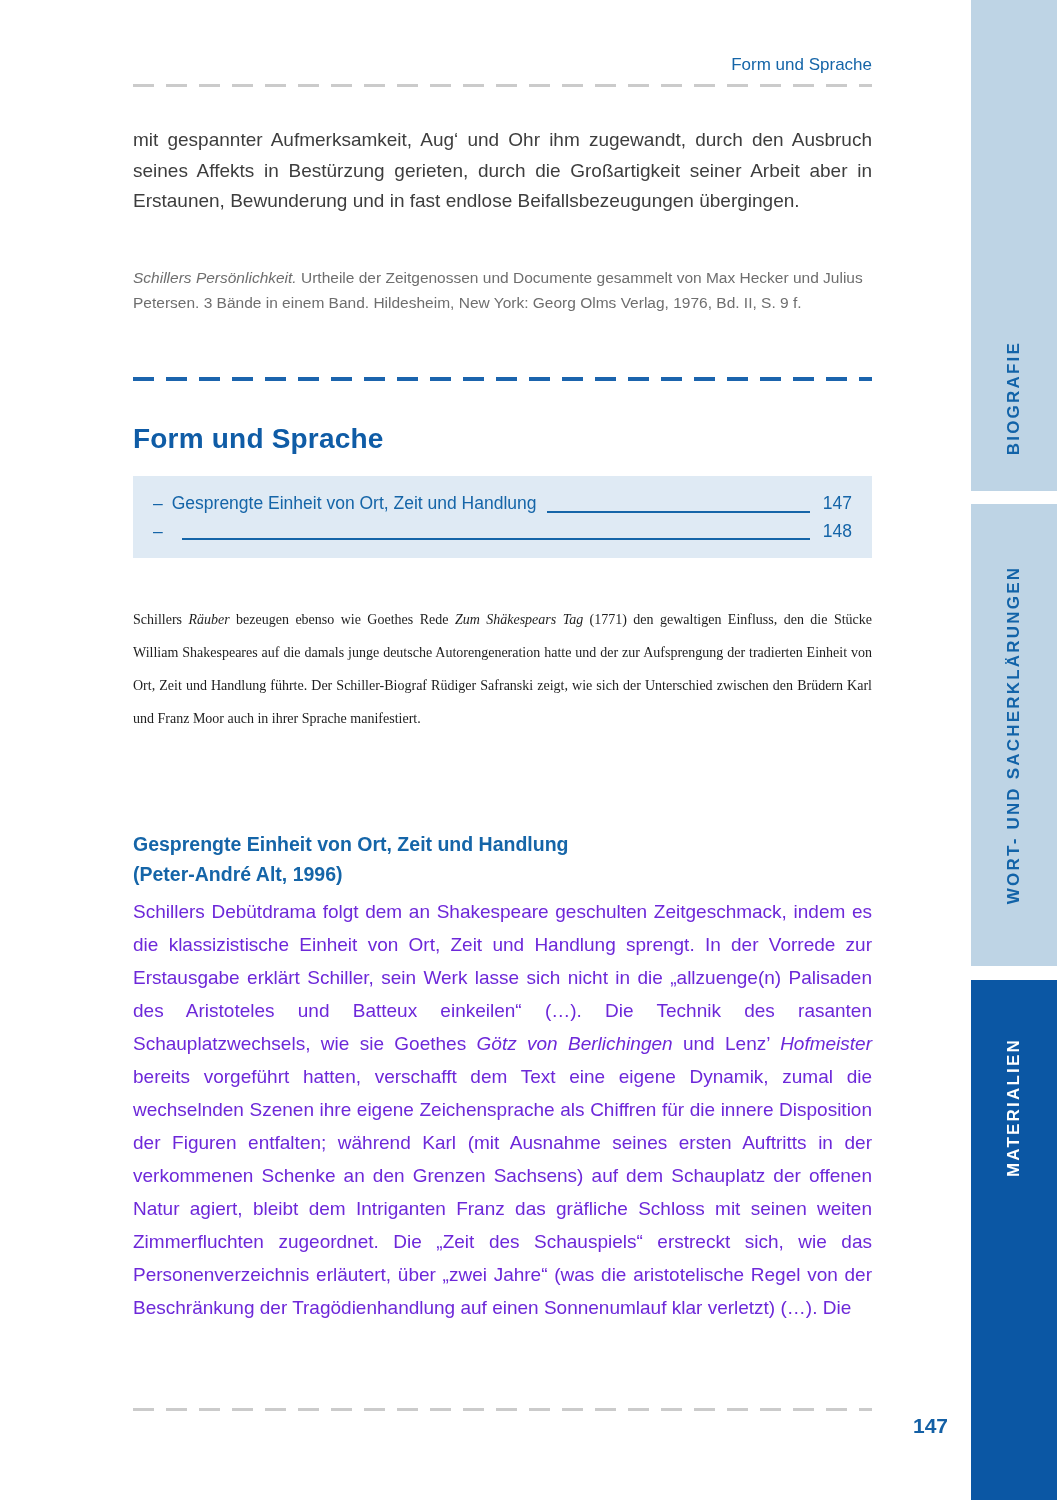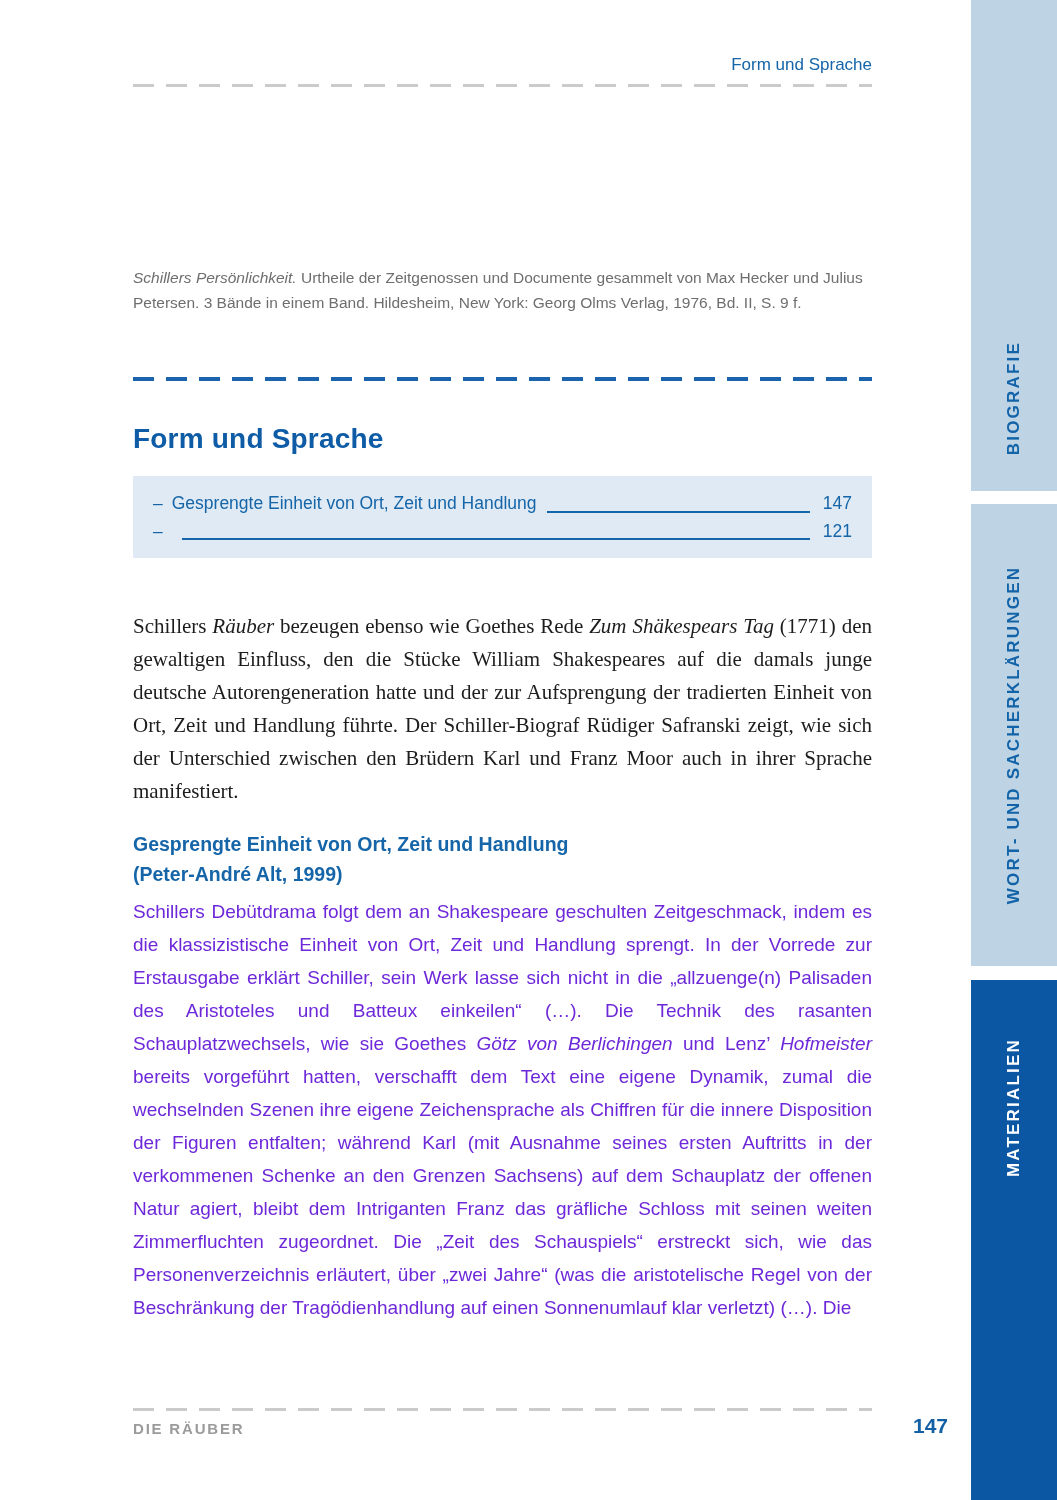--- a/index.html
+++ b/index.html
@@ -61,21 +61,21 @@
   .toc-leader{
     flex:1;border-bottom:2px solid #1565a8;
     margin:0 10px 5px 10px;align-self:flex-end;
   }
   .toc-page{min-width:32px;text-align:right;}
 
   
   .intro{
     top:589px;
     font-family:"Liberation Serif", serif;
-    font-size:21px;line-height:33px;color:#1d1d1d;
+    font-size:14px;line-height:33px;color:#1d1d1d;
     text-align:justify;hyphens:manual;
   }
 
   
   .subhead{
     top:813px;
     font-size:19.5px;font-weight:bold;line-height:30px;color:#1565a8;
   }
 
   
@@ -119,49 +119,49 @@
   i{}
 </style>
 </head>
 <body>
 
 <div class="page">
 
   <div class="col running-head">Form und Sprache</div>
   <div class="dash-gray top"></div>
 
+  <p class="col quote">mit gespannter Aufmerksamkeit, Aug‘ und Ohr ihm zugewandt, durch den Ausbruch seines Affekts in Bestürzung gerieten, durch die Großartigkeit seiner Arbeit aber in Erstaunen, Bewunderung und in fast endlose Bei­fallsbezeugungen übergingen.</p>
 
   <p class="col citation"><i>Schillers Persönlichkeit.</i><span> Urtheile der Zeitgenossen und Documente gesammelt von Max Hecker und Julius Petersen. 3 Bände in einem Band. Hildesheim, New York: Georg Olms Verlag, 1976, Bd. II, S. 9 f.</span></p>
 
   <div class="col dash-blue"></div>
 
   <h1 class="col h1">Form und Sprache</h1>
 
   <div class="col toc-box">
     <div class="toc-row">
       <span class="toc-bullet">–</span>
       <span class="toc-label">Gesprengte Einheit von Ort, Zeit und Handlung</span>
       <span class="toc-leader"></span>
       <span class="toc-page">147</span>
     </div>
     <div class="toc-row">
       <span class="toc-bullet">–</span>
       <span class="toc-leader"></span>
-      <span class="toc-page">121</span>
+      <span class="toc-page">148</span>
     </div>
   </div>
 
   <p class="col intro"><span>Schillers </span><i>Räuber</i><span> bezeugen ebenso wie Goethes Rede </span><i>Zum Shäkespears Tag</i><span> (1771) den gewaltigen Einfluss, den die Stücke William Shakespeares auf die damals junge deutsche Autorengeneration hatte und der zur Aufspren­gung der tradierten Einheit von Ort, Zeit und Handlung führte. Der Schiller-Biograf Rüdiger Safranski zeigt, wie sich der Unterschied zwischen den Brüdern Karl und Franz Moor auch in ihrer Sprache manifestiert.</span></p>
 
-  <h2 class="col subhead"><span>Gesprengte Einheit von Ort, Zeit und Handlung</span><br><span>(Peter-André Alt, 1999)</span></h2>
+  <h2 class="col subhead"><span>Gesprengte Einheit von Ort, Zeit und Handlung</span><br><span>(Peter-André Alt, 1996)</span></h2>
 
   <p class="col bodytext"><span>Schillers Debütdrama folgt dem an Shakespeare geschulten Zeitge­schmack, indem es die klassizistische Einheit von Ort, Zeit und Hand­lung sprengt. In der Vorrede zur Erstausgabe erklärt Schiller, sein Werk lasse sich nicht in die „allzuenge(n) Palisaden des Aristoteles und Bat­teux einkeilen“ (…). Die Technik des rasanten Schauplatzwechsels, wie sie Goethes </span><i>Götz von Berlichingen</i><span> und Lenz’ </span><i>Hofmeister</i><span> bereits vorgeführt hatten, verschafft dem Text eine eigene Dynamik, zumal die wechselnden Szenen ihre eigene Zeichensprache als Chiffren für die innere Disposition der Figuren entfalten; während Karl (mit Ausnahme seines ersten Auf­tritts in der verkommenen Schenke an den Grenzen Sachsens) auf dem Schauplatz der offenen Natur agiert, bleibt dem Intriganten Franz das gräf­liche Schloss mit seinen weiten Zimmerfluchten zugeordnet. Die „Zeit des Schauspiels“ erstreckt sich, wie das Personenverzeichnis erläutert, über „zwei Jahre“ (was die aristotelische Regel von der Beschränkung der Tragödienhandlung auf einen Sonnenumlauf klar verletzt) (…). Die</span></p>
 
   <div class="dash-gray bottom"></div>
-  <div class="col footer-title" style="top:1420px">DIE RÄUBER</div>
   <div class="page-number">147</div>
 
   <div class="tab light" id="tab-biografie">
     <span class="tab-label">BIOGRAFIE</span>
   </div>
   <div class="tab light" id="tab-wort">
     <span class="tab-label">WORT- UND SACHERKLÄRUNGEN</span>
   </div>
   <div class="tab dark" id="tab-materialien">
     <span class="tab-label">MATERIALIEN</span>

